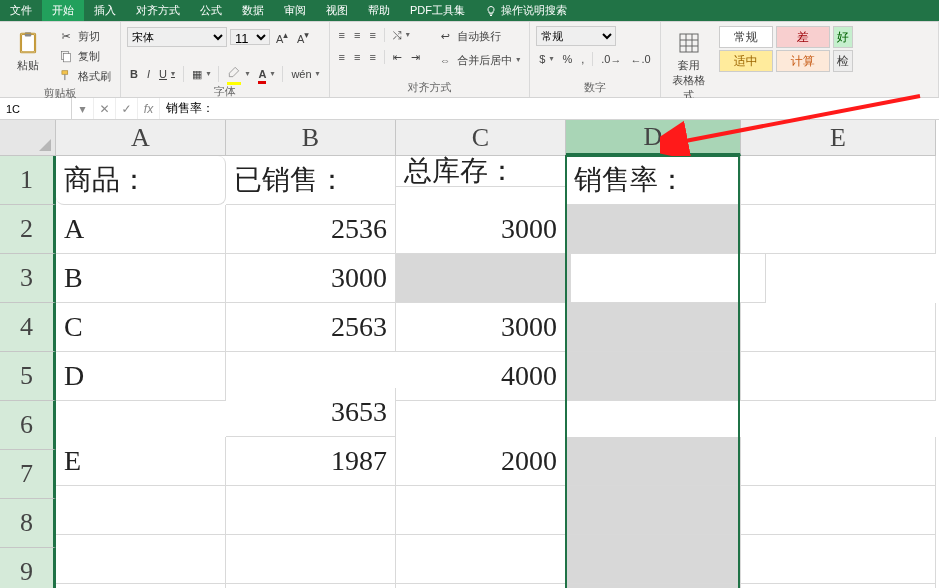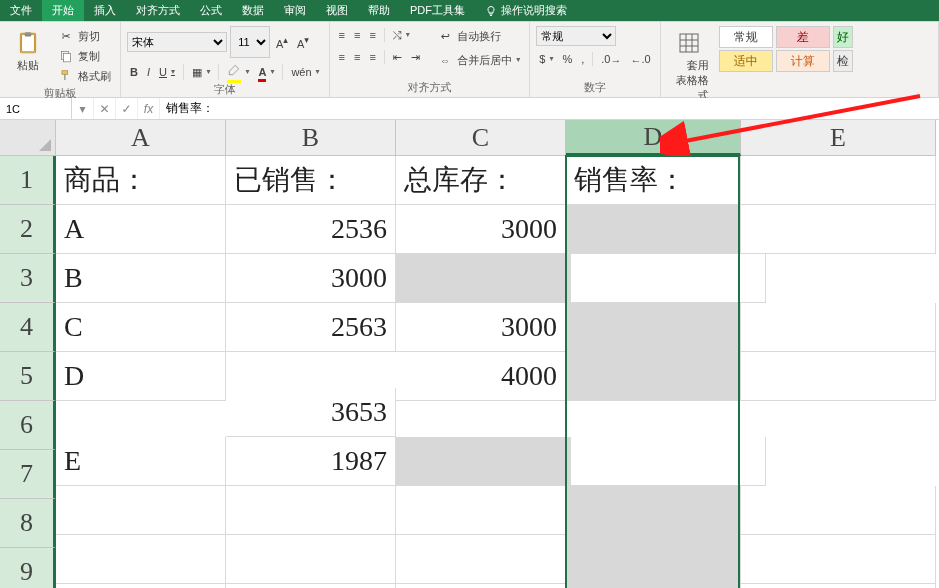--- a/index.html
+++ b/index.html
@@ -54,21 +54,21 @@
   }
   .group-body { flex:1; display:flex; align-items:flex-start; gap:4px; padding-top:2px;}
   .group-title { text-align:center; font-size:11px; color:#666; padding:0 0 2px;}
   .icobtn {
     display:flex; align-items:center; gap:3px;
     padding:1px 3px; color:#444; cursor:pointer; font-size:11px; line-height:16px;
   }
   .stackv { display:flex; flex-direction:column; gap:0; }
   .vline { width:1px; background:#d9d9d9; align-self:stretch; margin:2px 2px;}
   select.font-name { width:100px; height:20px; border:1px solid #ccc; font-size:11px;}
-  select.font-size { width:40px; height:32px; border:1px solid #ccc; font-size:11px;text-align:center;}
+  select.font-size { width:40px; height:16px; border:1px solid #ccc; font-size:13px;}
   .row { display:flex; gap:3px; align-items:center;}
   .dropdown-caret { font-size:8px; color:#666; margin-left:1px;}
   .ribbon-icon { width:18px; height:18px; display:inline-flex; align-items:center; justify-content:center; }
   .bigbtn { display:flex; flex-direction:column; align-items:center; justify-content:center; gap:2px; width:44px; padding:4px 2px; cursor:pointer;}
   .bigbtn .ribbon-icon { width:26px; height:26px; }
   .numfmt { width:80px; height:20px; border:1px solid #ccc; font-size:11px;}
 
   
   .stylecell {
     width:54px; height:22px; border:1px solid #ccc; display:flex; align-items:center; justify-content:center;
@@ -191,21 +191,21 @@
               </svg>
           </span>
           <span>格式刷</span>
         </div>
       </div>
     </div>
     <div class="group-title">剪贴板</div>
   </div>
 
   <div class="group">
-    <div class="group-body stackv" style="gap:4px">
+    <div class="group-body stackv" style="gap:16px">
       <div class="row">
         <select class="font-name"><option>宋体</option></select>
         <select class="font-size"><option>11</option></select>
         <span class="icobtn">
             <span>A<sup>▴</sup></span>
           </span>
         <span class="icobtn">
             <span>A<sup>▾</sup></span>
           </span>
       </div>
@@ -326,21 +326,21 @@
       <div class="bigbtn">
         <span class="ribbon-icon">
           <svg viewBox="0 0 24 24" width="24" height="24">
               <rect x="3" y="3" width="18" height="18" fill="none" stroke="#666"></rect>
               <line x1="3" y1="9" x2="21" y2="9" stroke="#666"></line>
               <line x1="3" y1="15" x2="21" y2="15" stroke="#666"></line>
               <line x1="9" y1="3" x2="9" y2="21" stroke="#666"></line>
               <line x1="15" y1="3" x2="15" y2="21" stroke="#666"></line>
             </svg>
         </span>
-        <span style="text-align:right;white-space:pre-line">套用
+        <span style="text-align:center;white-space:pre-line">套用
 表格格式</span>
       </div>
       <div class="stackv" style="gap:2px;margin-left:4px">
         <div class="row">
           <div class="stylecell" style="color:#444">常规</div>
           <div class="stylecell" style="background:#f8cfcf;color:#9c0006">差</div>
           <div class="stylecell" style="background:#c6efce;color:#006100;width:20px">好</div>
         </div>
         <div class="row">
           <div class="stylecell" style="background:#ffeb9c;color:#9c6500">适中</div>
@@ -386,23 +386,23 @@
       <div class="rowhdr sel" style="height: 49px;">3</div>
       <div class="rowhdr sel" style="height: 49px;">4</div>
       <div class="rowhdr sel" style="height: 49px;">5</div>
       <div class="rowhdr sel" style="height: 49px;">6</div>
       <div class="rowhdr sel" style="height: 49px;">7</div>
       <div class="rowhdr sel" style="height: 49px;">8</div>
       <div class="rowhdr sel" style="height: 49px;">9</div>
     </div>
   <div class="cells" id="cells">
       <div class="cellrow">
-        <div class="cell" style="width: 170px; height: 49px;">商品：</div>
+        <div class="cell" style="width: 170px; height: 49px; border-radius: 8px;">商品：</div>
         <div class="cell" style="width: 170px; height: 49px;">已销售：</div>
-        <div class="cell" style="width: 170px; height: 49px;">总库存：</div>
+        <div class="cell" style="width: 170px; height: 31px;">总库存：</div>
         <div class="cell selcol active-cell" style="width: 175px; height: 49px;">销售率：</div>
         <div class="cell" style="width: 195px; height: 49px;"></div>
       </div>
       <div class="cellrow">
         <div class="cell" style="width: 170px; height: 49px;">A</div>
         <div class="cell num" style="width: 170px; height: 49px;">2536</div>
         <div class="cell num" style="width: 170px; height: 49px;">3000</div>
         <div class="cell selcol" style="width: 175px; height: 49px;"></div>
         <div class="cell" style="width: 195px; height: 49px;"></div>
       </div>
@@ -422,20 +422,21 @@
       <div class="cellrow">
         <div class="cell" style="width: 170px; height: 49px;">D</div>
         <div class="cell num" style="width: 170px; height: 49px; margin-top: 36px;">3653</div>
         <div class="cell num" style="width: 170px; height: 49px;">4000</div>
         <div class="cell selcol" style="width: 175px; height: 49px;"></div>
         <div class="cell" style="width: 195px; height: 49px;"></div>
       </div>
       <div class="cellrow">
         <div class="cell" style="width: 170px; height: 49px;">E</div>
         <div class="cell num" style="width: 170px; height: 49px;">1987</div>
+        <div class="cell num" style="width: 170px; height: 49px;">2000</div>
         <div class="cell selcol" style="width: 175px; height: 49px;"></div>
         <div class="cell" style="width: 195px; height: 49px;"></div>
       </div>
       <div class="cellrow">
         <div class="cell" style="width: 170px; height: 49px;"></div>
         <div class="cell" style="width: 170px; height: 49px;"></div>
         <div class="cell" style="width: 170px; height: 49px;"></div>
         <div class="cell selcol" style="width: 175px; height: 49px;"></div>
         <div class="cell" style="width: 195px; height: 49px;"></div>
       </div>

